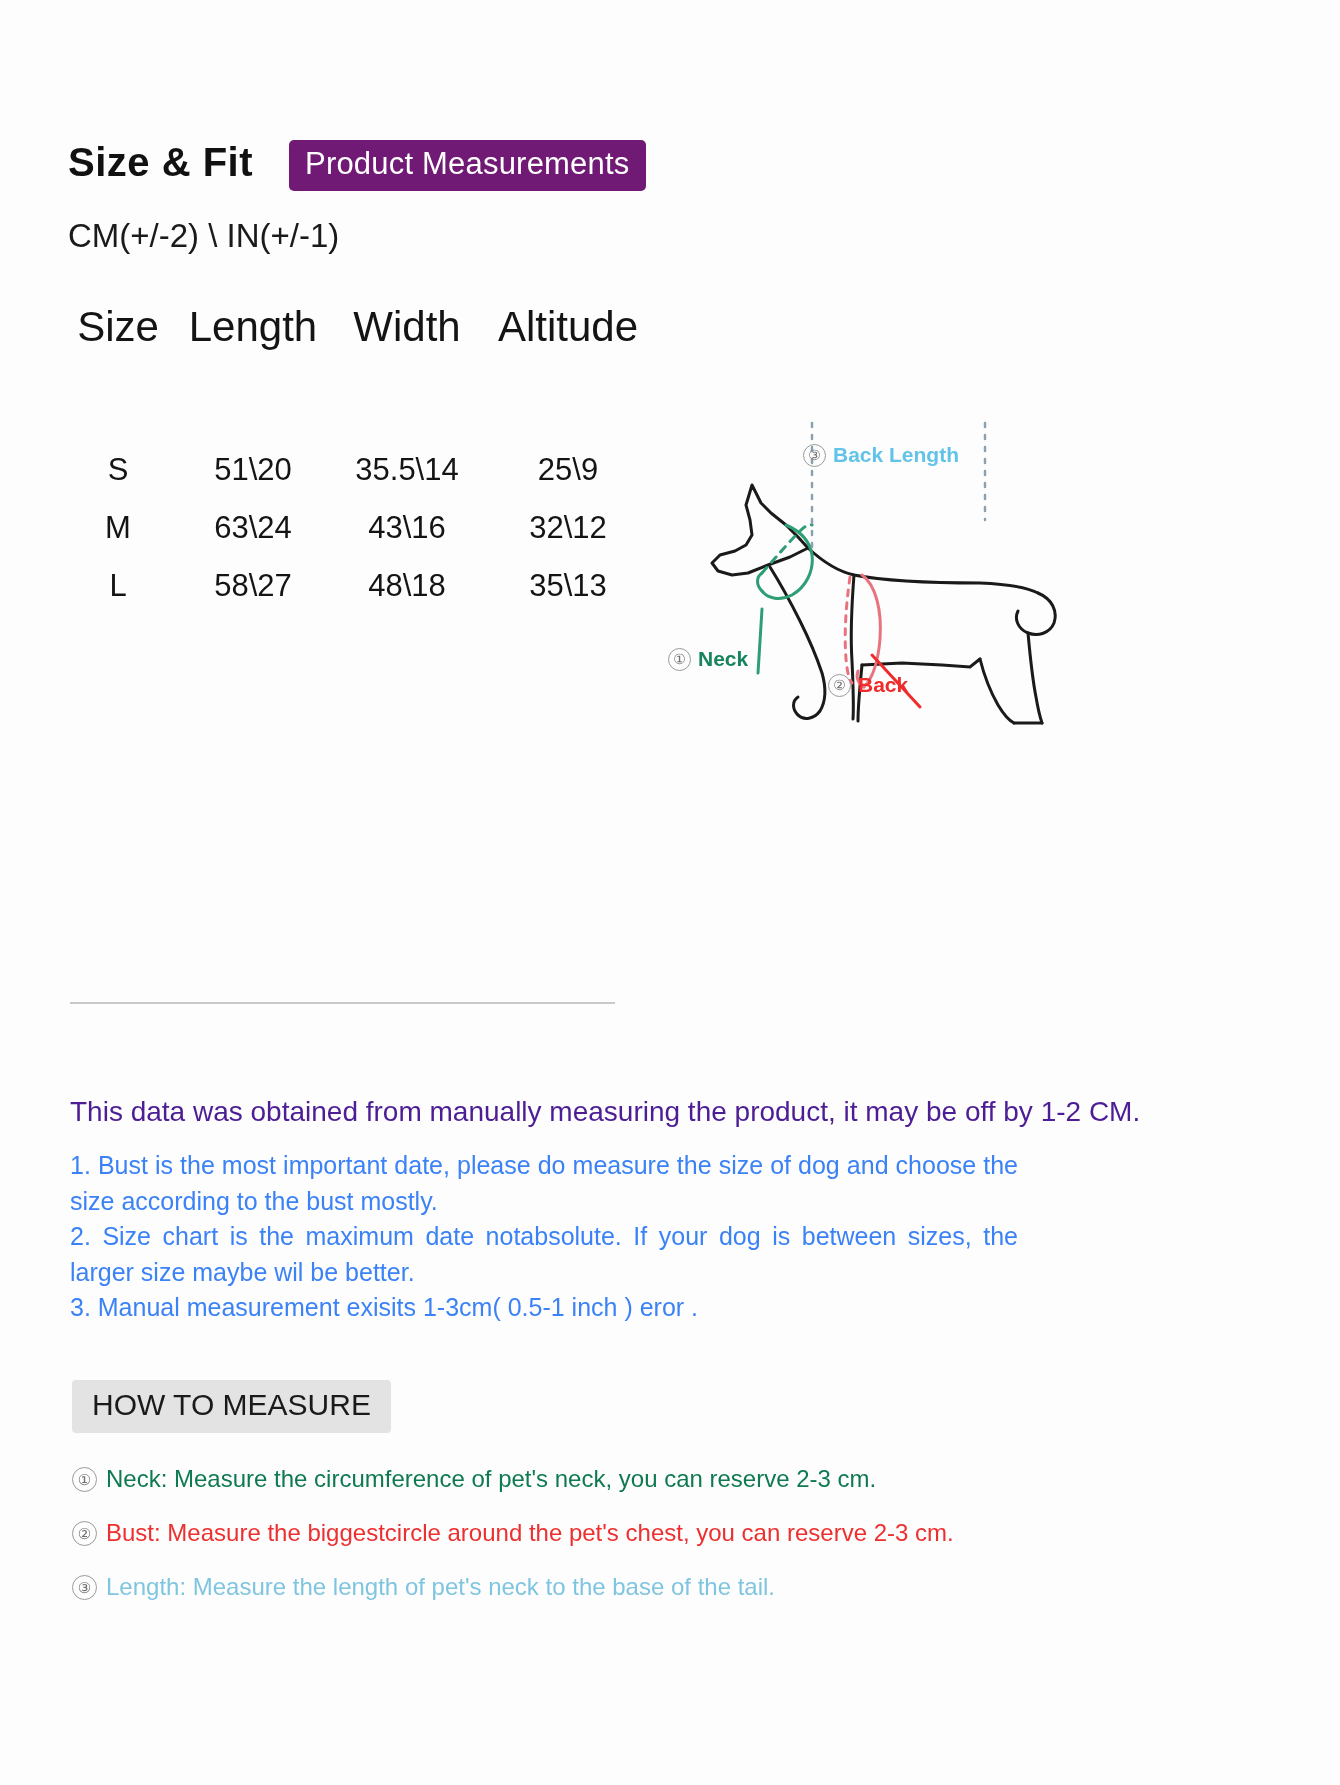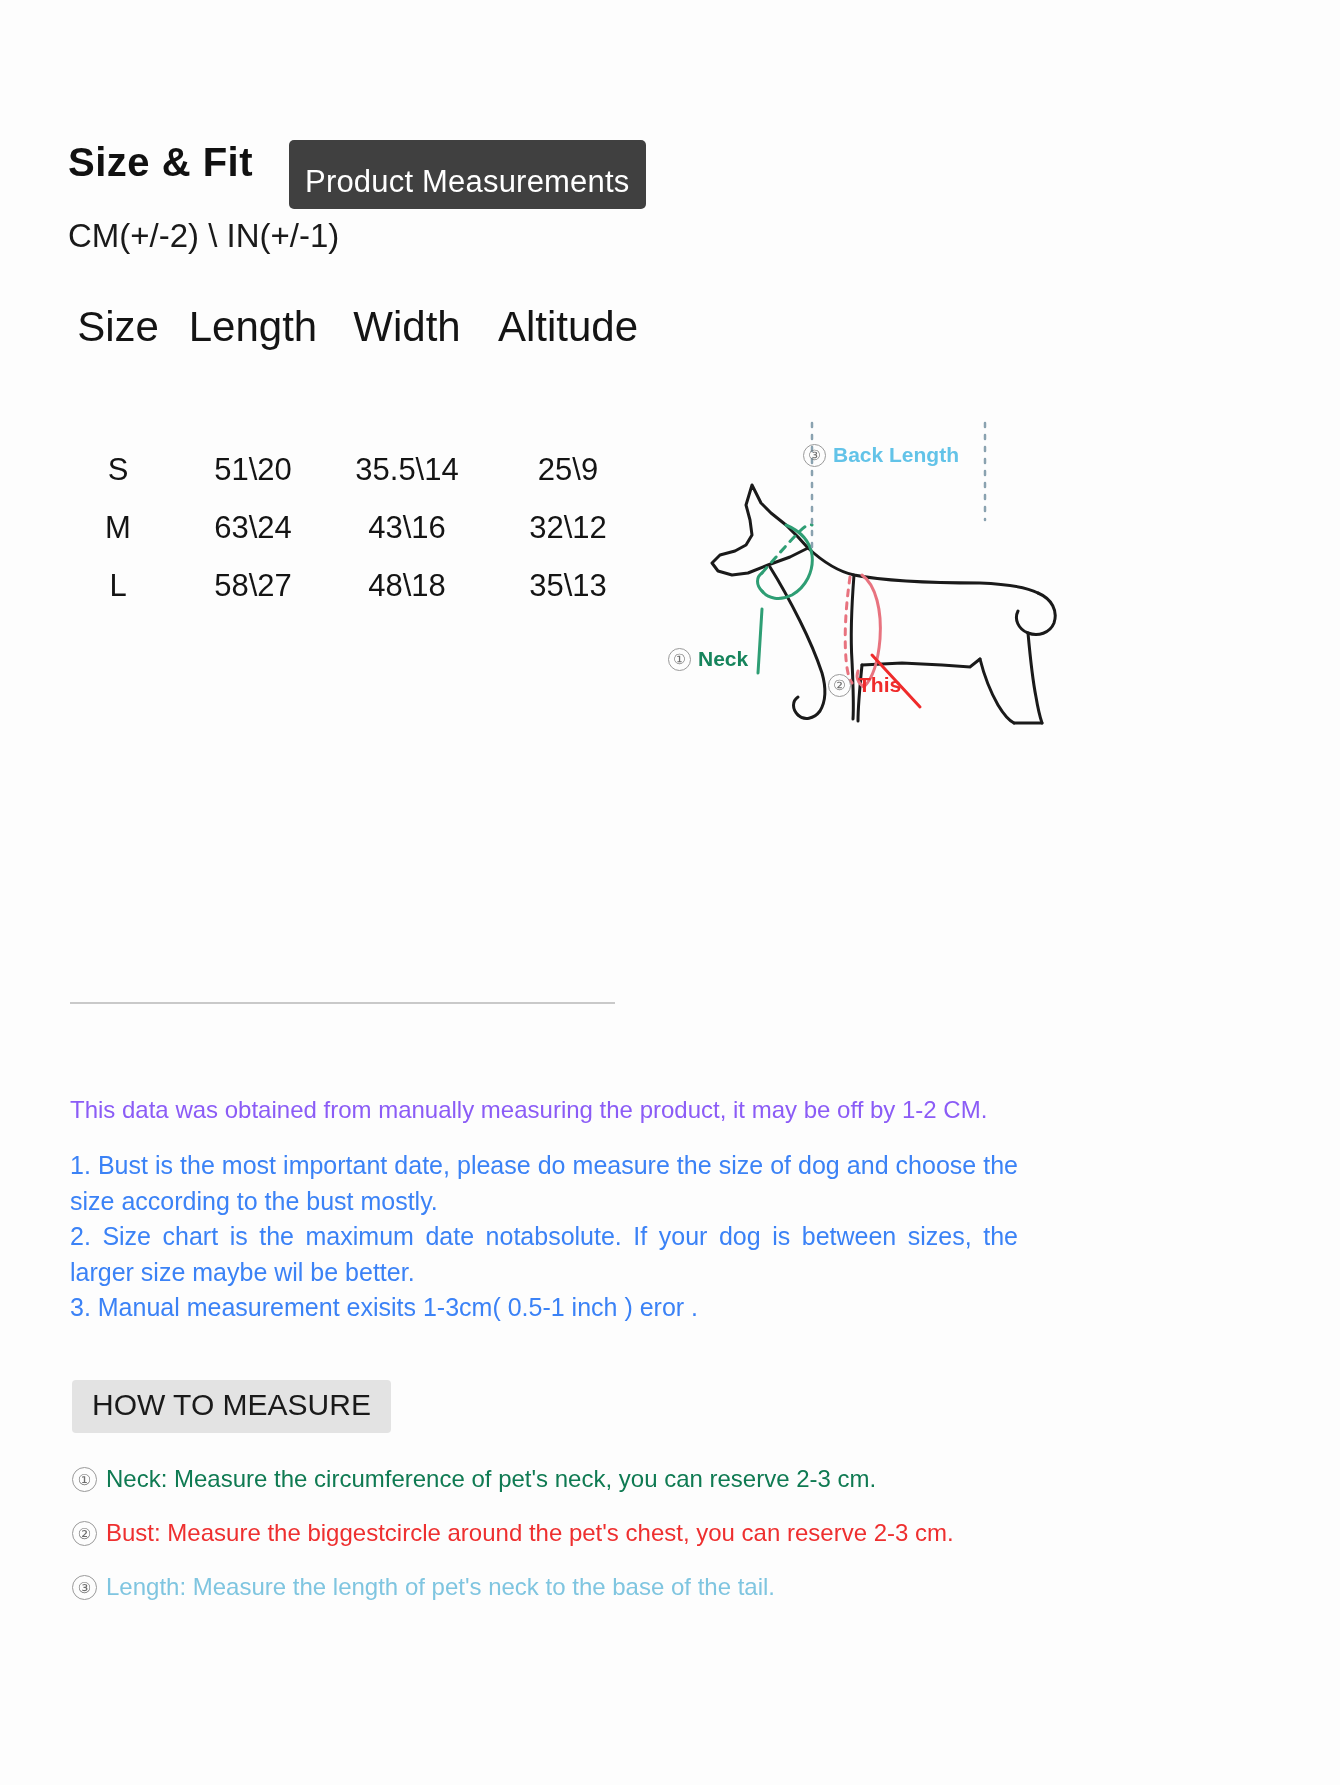--- a/index.html
+++ b/index.html
@@ -33,24 +33,24 @@
     gap: 36px;
   }
   .title {
     font-size: 40px;
     font-weight: bold;
     letter-spacing: 0.5px;
     color: #111111;
     white-space: nowrap;
   }
   .badge-product {
-    background: #404040;
+    background: #701a75;
     color: #ffffff;
     font-size: 31px;
-    padding: 24px 16px 9px 16px;
+    padding: 6px 16px 9px 16px;
     border-radius: 5px;
     white-space: nowrap;
     letter-spacing: 0.2px;
   }
   .subtitle {
     position: absolute;
     left: 68px;
     top: 217px;
     font-size: 33px;
     color: #1a1a1a;
@@ -130,22 +130,22 @@
     width: 545px;
     height: 2px;
     background: #c9c9c9;
   }
 
   
   .warn {
     position: absolute;
     left: 70px;
     top: 1096px;
-    font-size: 24px;
-    color: #8b5cf6;
+    font-size: 28px;
+    color: #4c1d95;
     white-space: nowrap;
   }
   .notes {
     position: absolute;
     left: 70px;
     top: 1148px;
     width: 948px;
     font-size: 25px;
     line-height: 1.42;
     color: #3b82f6;
@@ -268,21 +268,21 @@
     <div class="lbl lbl-back">
       <span class="circnum">③</span>
       <span>Back Length</span>
     </div>
     <div class="lbl lbl-neck">
       <span class="circnum">①</span>
       <span>Neck</span>
     </div>
     <div class="lbl lbl-bust">
       <span class="circnum">②</span>
-      <span>This</span>
+      <span>Back</span>
     </div>
   </div>
 
   <div class="divider"></div>
 
   <div class="warn">This data was obtained from manually measuring the product, it may be off by 1-2 CM.</div>
 
   <div class="notes">
     <p class="n1">1. Bust is the most important date, please do measure the size of dog and choose the size according to the bust mostly.</p>
     <p>2. Size chart is the maximum date notabsolute. If your dog is between sizes, the larger size maybe wil be better.</p>

